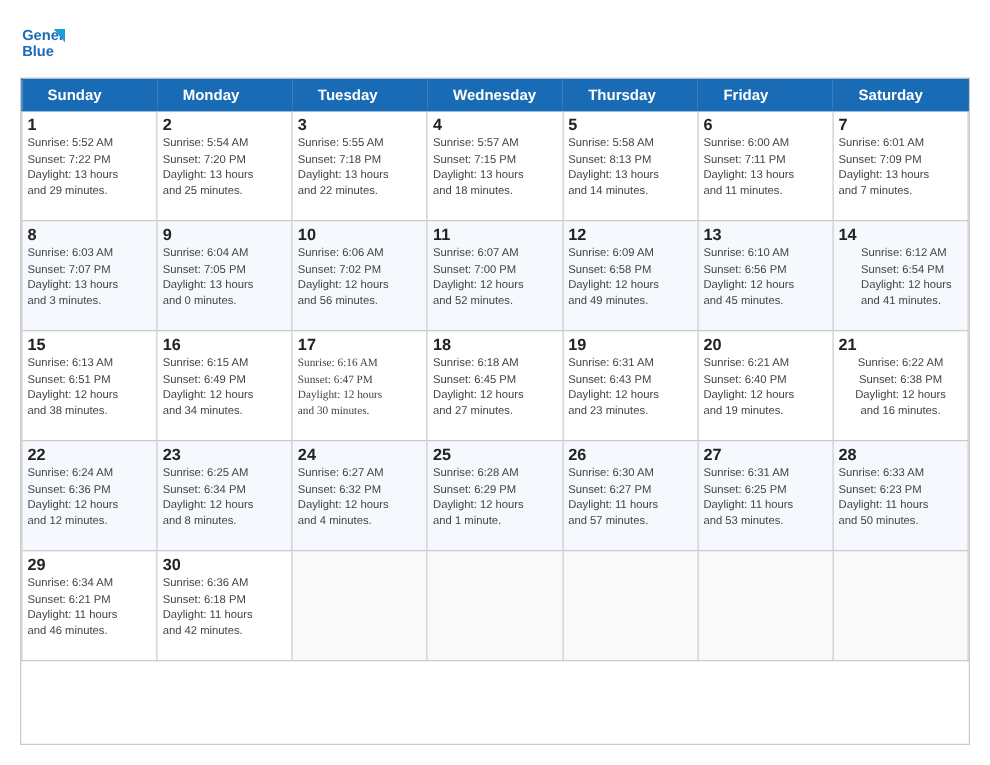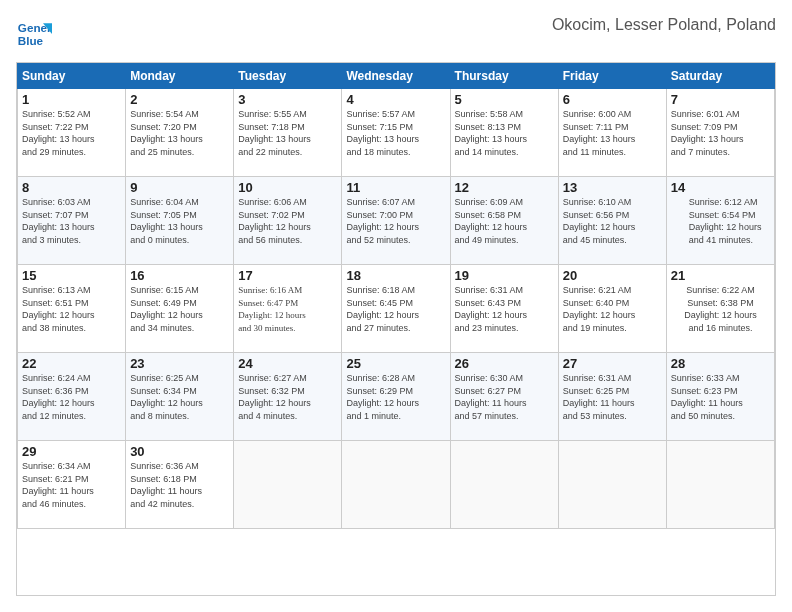--- a/index.html
+++ b/index.html
@@ -54,21 +54,21 @@
     .calendar table {
       width: 100%;
       border-collapse: collapse;
       table-layout: fixed;
     }
     .calendar thead th {
       background: #1a6bb5;
       color: #fff;
       font-size: 12px;
       font-weight: bold;
-      padding: 5px 4px;
+      padding: 5px 20px;
       text-align: left;
       border: 1px solid #1a6bb5;
     }
     .calendar tbody td {
       vertical-align: top;
       border: 1px solid #ccc;
       padding: 3px 4px;
       font-size: 9.5px;
       color: #333;
       height: 88px;
@@ -101,21 +101,20 @@
 <div class="page">
   <div class="header">
     <div class="logo">
       <svg class="logo-icon" viewBox="0 0 40 40" xmlns="http://www.w3.org/2000/svg">
         <text x="2" y="18" font-size="13" font-weight="bold" fill="#1a6bb5">General</text>
         <text x="2" y="32" font-size="13" font-weight="bold" fill="#1a6bb5">Blue</text>
         <polygon points="30,8 40,8 40,20" fill="#1a9dd9"></polygon>
       </svg>
     </div>
     <div class="title-block">
-      <h2>Okocim, Lesser Poland, Poland</h2>
     </div>
   </div>
 
   <div class="calendar">
     <table>
       <thead>
         <tr>
         <th>Sunday</th>
             <th>Monday</th>
             <th>Tuesday</th>

